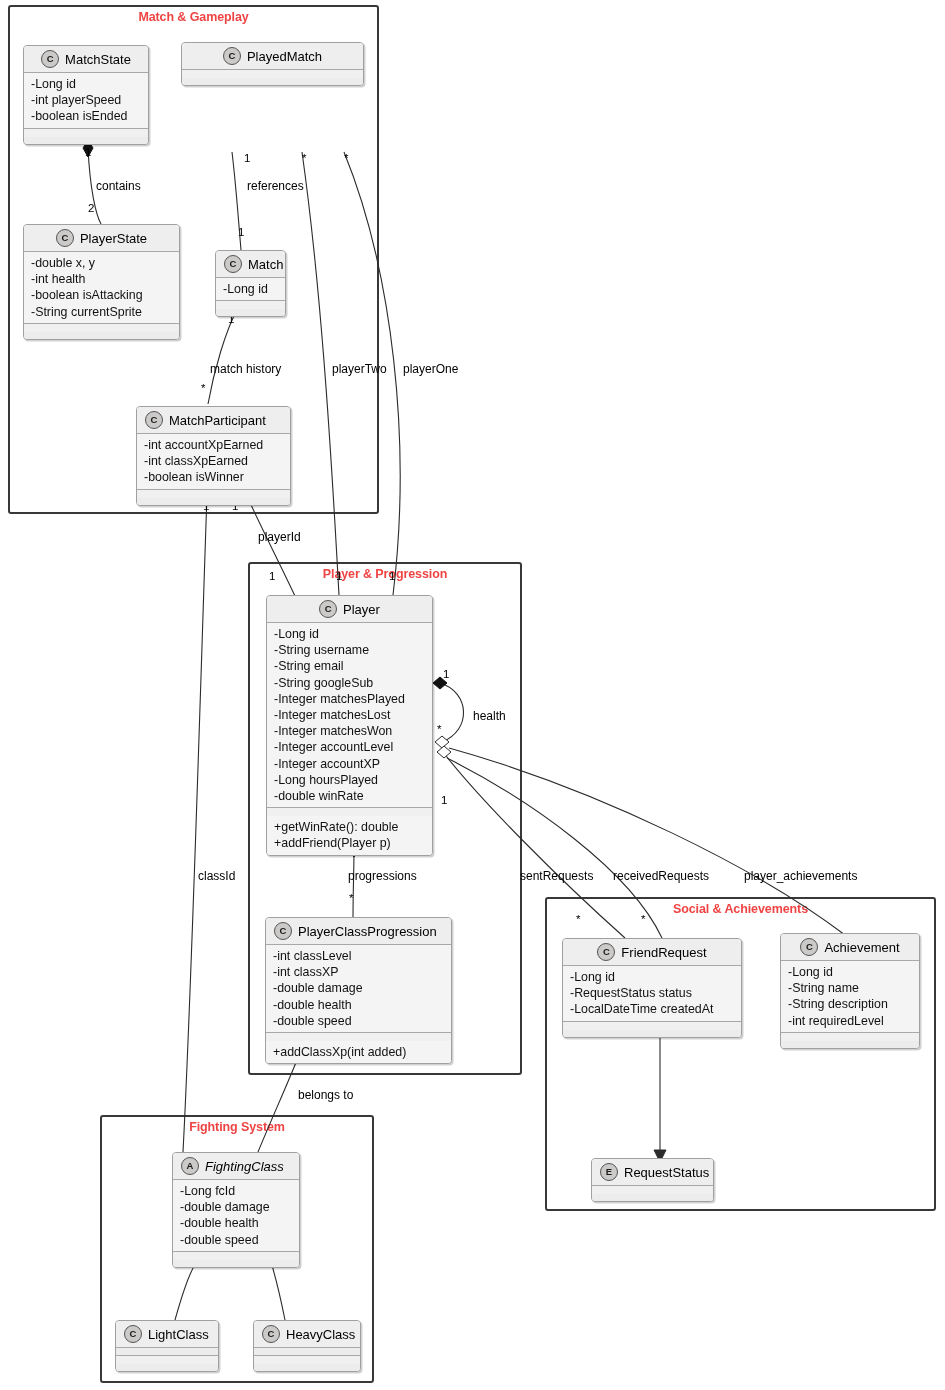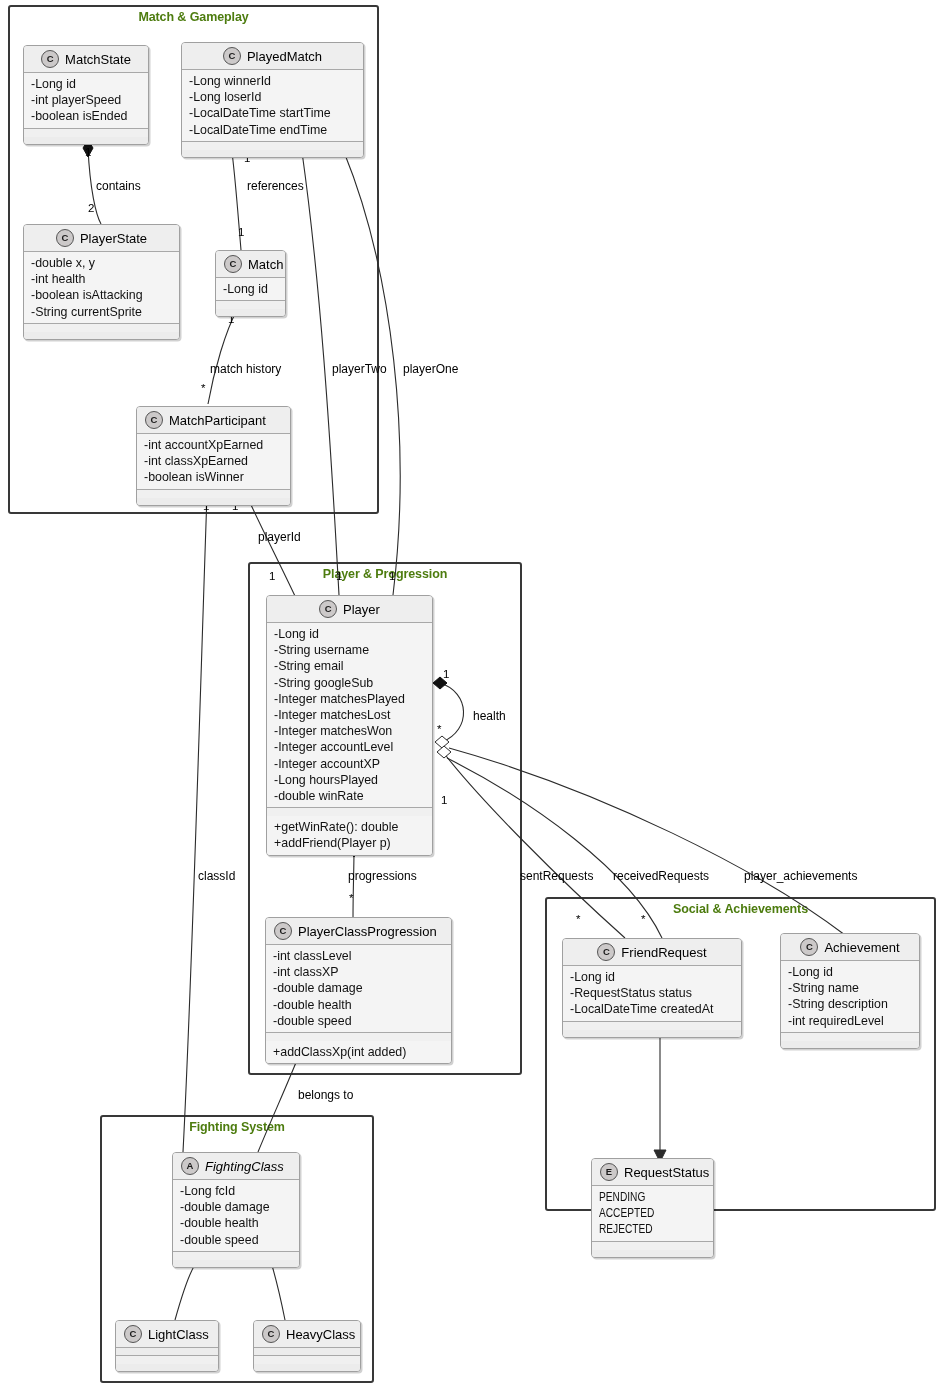--- a/index.html
+++ b/index.html
@@ -29,21 +29,21 @@
     z-index: 2;
   }
   .package-title {
     position: absolute;
     top: 3px;
     left: 0;
     width: 100%;
     text-align: center;
     font-size: 12.5px;
     font-weight: bold;
-    color: #4d7c0f;
+    color: #ef4444;
     letter-spacing: -0.1px;
   }
   
   .cls {
     position: absolute;
     box-sizing: border-box;
     border: 1px solid #a0a0a0;
     border-radius: 4px;
     background: #f0f0f0;
     box-shadow: 1.5px 1.5px 0 rgba(0,0,0,0.18);
@@ -206,26 +206,20 @@
       <div class="member">-boolean isEnded</div>
     </div>
     <div class="cls-section empty"></div>
   </div>
 
   <div class="cls" style="left:181px; top:42px; width:183px;">
     <div class="cls-header">
       <span class="stereo">C</span>
       <span class="cls-name">PlayedMatch</span>
     </div>
-    <div class="cls-section">
-      <div class="member">-Long winnerId</div>
-      <div class="member">-Long loserId</div>
-      <div class="member">-LocalDateTime startTime</div>
-      <div class="member">-LocalDateTime endTime</div>
-    </div>
     <div class="cls-section empty"></div>
   </div>
 
   <div class="cls" style="left:23px; top:224px; width:157px;">
     <div class="cls-header">
       <span class="stereo">C</span>
       <span class="cls-name">PlayerState</span>
     </div>
     <div class="cls-section">
       <div class="member">-double x, y</div>
@@ -325,25 +319,20 @@
       <div class="member">-String description</div>
       <div class="member">-int requiredLevel</div>
     </div>
     <div class="cls-section empty"></div>
   </div>
 
   <div class="cls" style="left:591px; top:1158px; width:123px;">
     <div class="cls-header left">
       <span class="stereo">E</span>
       <span class="cls-name">RequestStatus</span>
-    </div>
-    <div class="cls-section">
-      <div class="member" style="font-family:'Liberation Sans Narrow','Liberation Sans',sans-serif; font-stretch:condensed; transform:scaleX(0.82); transform-origin:left;">PENDING</div>
-      <div class="member" style="transform:scaleX(0.82); transform-origin:left;">ACCEPTED</div>
-      <div class="member" style="transform:scaleX(0.82); transform-origin:left;">REJECTED</div>
     </div>
     <div class="cls-section empty"></div>
   </div>
 
   <div class="cls" style="left:172px; top:1152px; width:128px;">
     <div class="cls-header left">
       <span class="stereo">A</span>
       <span class="cls-name italic">FightingClass</span>
     </div>
     <div class="cls-section">

